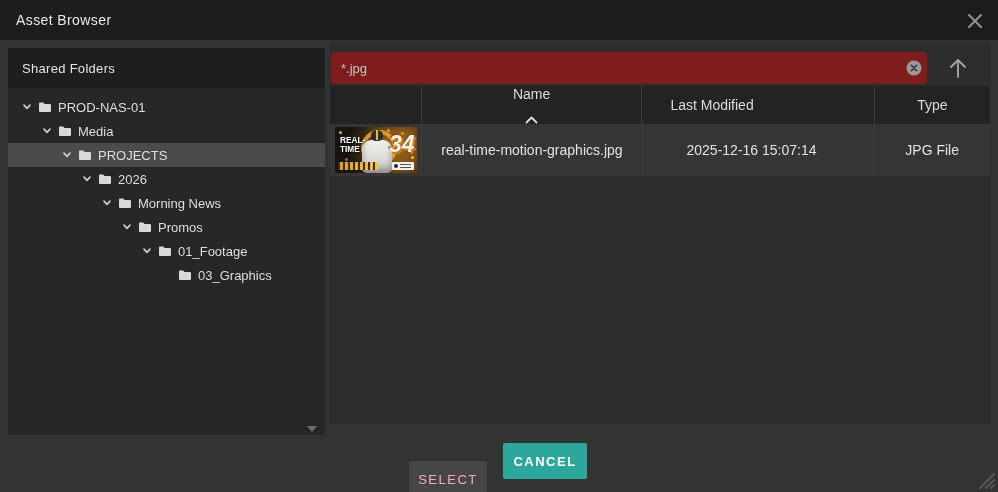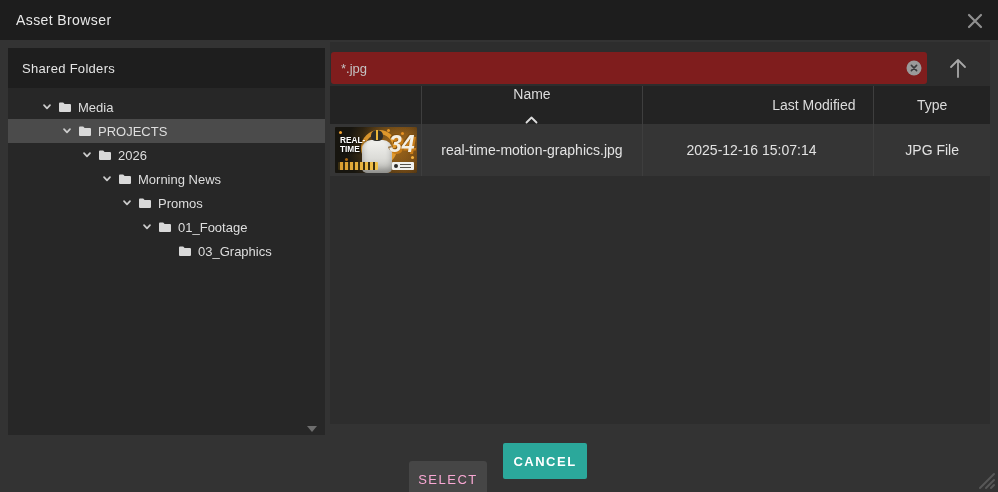--- a/index.html
+++ b/index.html
@@ -67,21 +67,21 @@
   .file-table { position:absolute; left:0; top:44px; width:660px; }
   .thead { display:flex; height:38px; background:#232323; }
   .trow  { display:flex; height:52px; background:#353535; cursor:pointer; }
   .cell  { display:flex; align-items:center; color:#e2e2e2; font-size:14px; overflow:hidden; }
   .c-thumb { width:93px;  justify-content:center; }
   .c-name  { width:225px; justify-content:center; border-left:1px solid #3e3e3e;flex-direction:column; }
   .c-mod   { width:223px; justify-content:center; border-left:1px solid #3e3e3e; }
   .c-type  { width:119px; justify-content:center; border-left:1px solid #3e3e3e;margin-left:13px; }
   .thead .cell { color:#dcdcdc; }
   .thead .c-name { justify-content:space-between; padding:0 12px; }
-  .thead .c-mod  { justify-content:flex-end; padding:0 5px; }
+  .thead .c-mod  { justify-content:flex-start; padding:0 28px; }
 
   
   .thumb { position:relative; width:82px; height:46px; background:#17150f; overflow:hidden; border-radius:1px; }
   .th-glow { position:absolute; inset:0;
     background:
       radial-gradient(circle at 62% 45%, rgba(242,160,40,.50), rgba(242,160,40,.14) 45%, transparent 70%),
       radial-gradient(circle at 88% 18%, rgba(230,140,30,.45), transparent 55%),
       radial-gradient(circle at 90% 85%, rgba(220,130,25,.35), transparent 50%); }
   .th-ring { position:absolute; left:26px; top:3px; width:36px; height:36px; border-radius:50%;
     border:4px solid rgba(240,165,48,.85); }
@@ -135,20 +135,33 @@
     <svg width="18" height="18" viewBox="0 0 18 18">
       <path d="M3 3 L15 15 M15 3 L3 15" stroke="#8f8f8f" stroke-width="2.2" fill="none" stroke-linecap="round"></path>
     </svg>
   </button>
 
   <div class="sidebar">
     <div class="sidebar-header">
       <span>Shared Folders</span>
     </div>
     <div class="tree">
+        <div class="tree-item" style="padding-left: 14px;">
+          <span class="chev">
+            <svg width="10" height="10" viewBox="0 0 10 10">
+              <path d="M2 3.2 L5 6.4 L8 3.2" stroke="#cccccc" stroke-width="1.7" fill="none" stroke-linecap="round" stroke-linejoin="round"></path>
+            </svg>
+          </span>
+          <span class="folder-ico">
+            <svg width="14" height="12" viewBox="0 0 14 12">
+              <path d="M1 2.5 a1 1 0 0 1 1-1 h3.2 l1.4 1.6 H12 a1 1 0 0 1 1 1 v5.9 a1 1 0 0 1-1 1 H2 a1 1 0 0 1-1-1 z" fill="#d9d9d9"></path>
+            </svg>
+          </span>
+          <span>PROD-NAS-01</span>
+        </div>
         <div class="tree-item" style="padding-left: 34px;">
           <span class="chev">
             <svg width="10" height="10" viewBox="0 0 10 10">
               <path d="M2 3.2 L5 6.4 L8 3.2" stroke="#cccccc" stroke-width="1.7" fill="none" stroke-linecap="round" stroke-linejoin="round"></path>
             </svg>
           </span>
           <span class="folder-ico">
             <svg width="14" height="12" viewBox="0 0 14 12">
               <path d="M1 2.5 a1 1 0 0 1 1-1 h3.2 l1.4 1.6 H12 a1 1 0 0 1 1 1 v5.9 a1 1 0 0 1-1 1 H2 a1 1 0 0 1-1-1 z" fill="#d9d9d9"></path>
             </svg>

